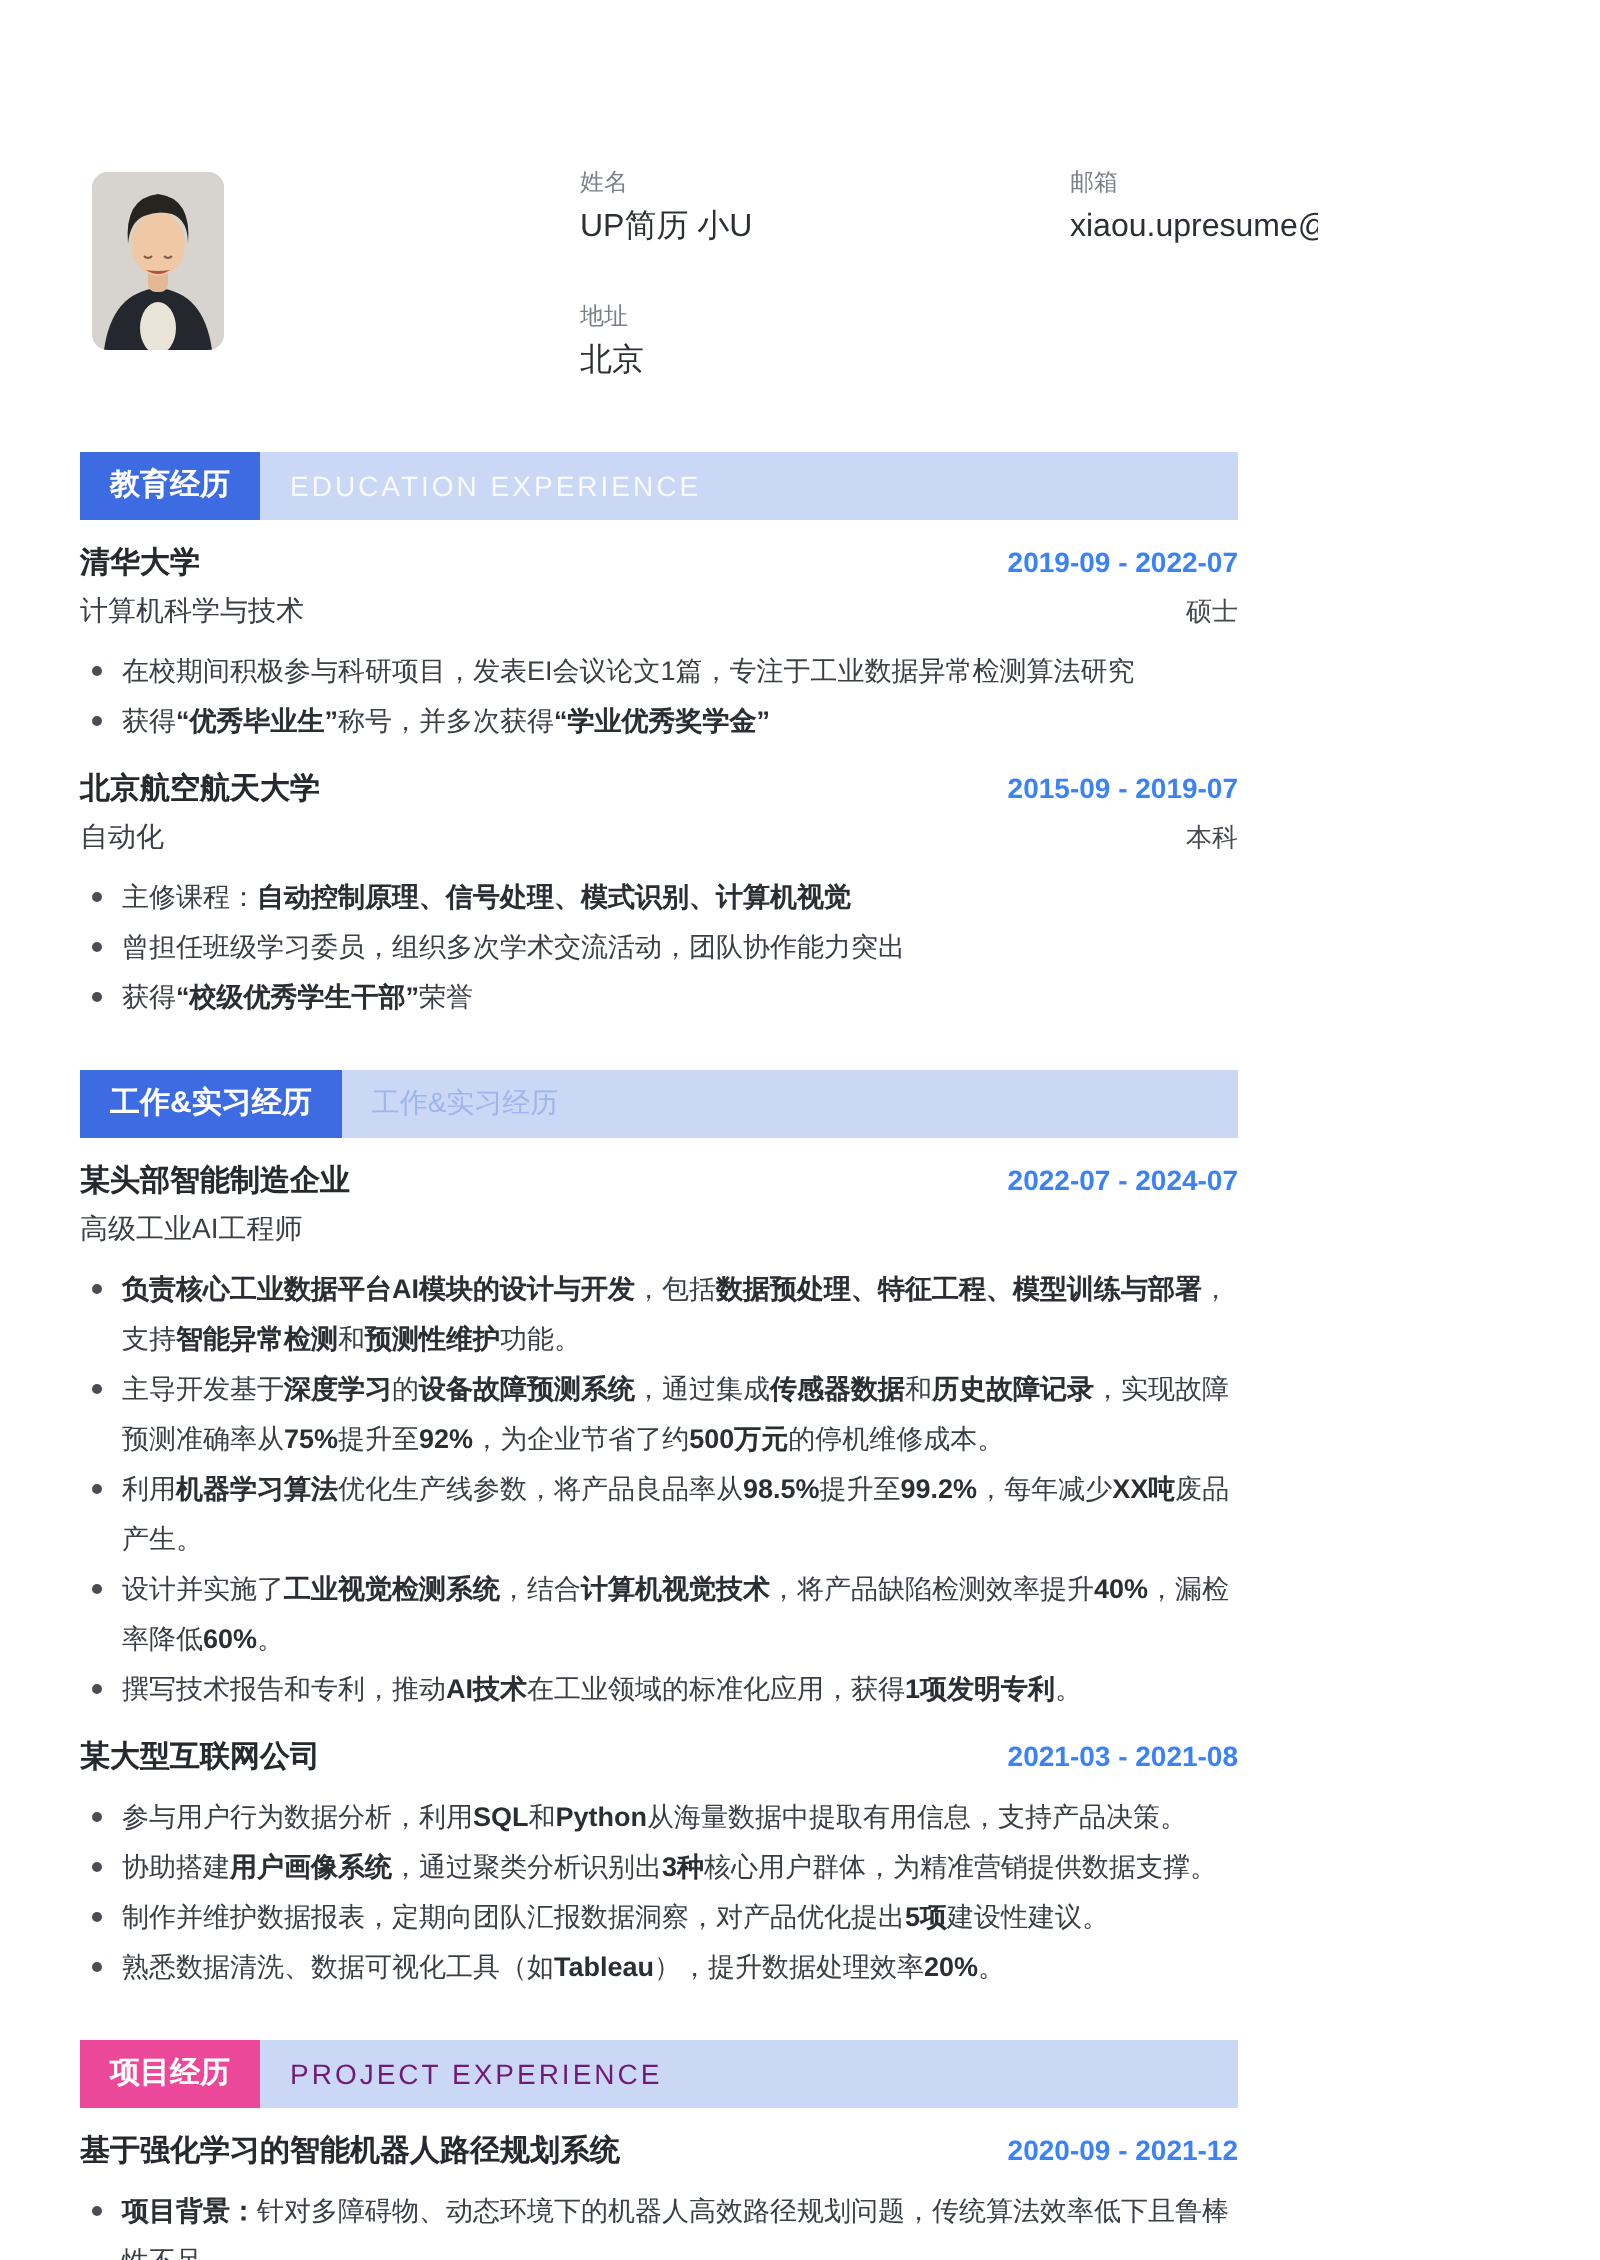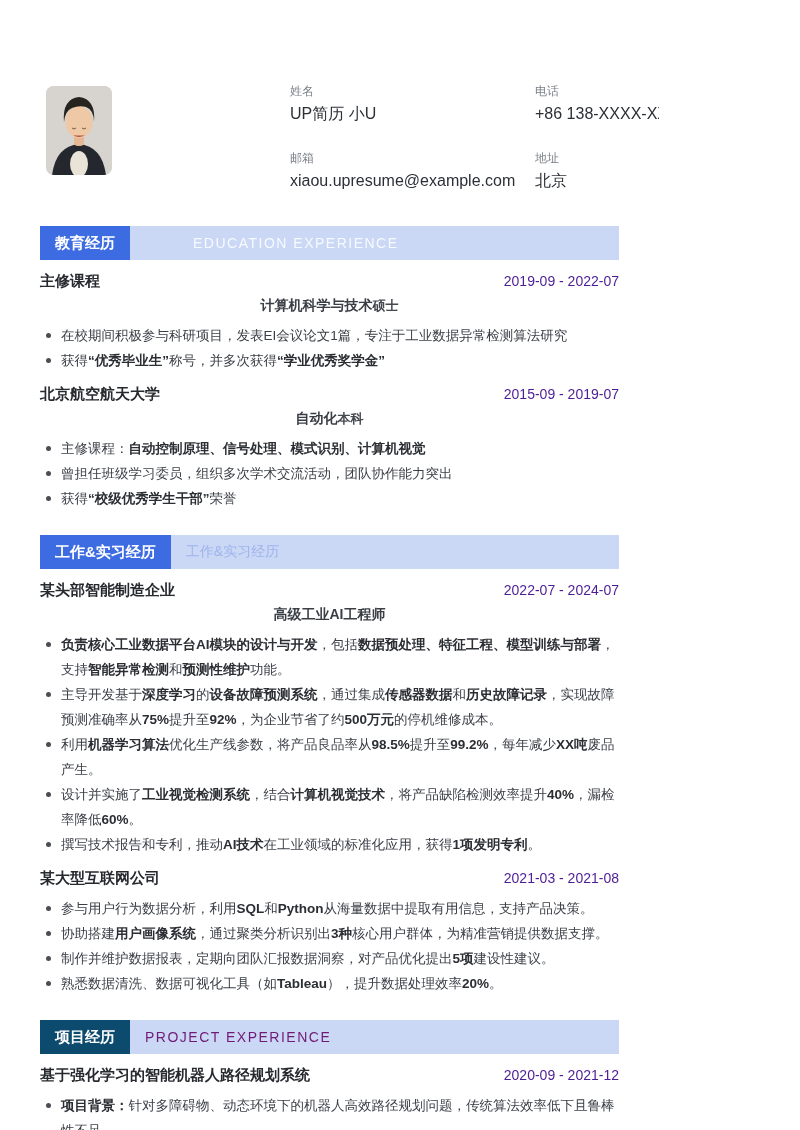--- a/index.html
+++ b/index.html
@@ -20,22 +20,22 @@
   .section{margin-top:24px;}
   .section.first{margin-top:36px;}
   .sec-bar{display:flex;align-items:center;height:34px;background:#cad7f5;}
   .sec-badge{height:34px;line-height:34px;padding:0 15px;background:#3d6be1;color:#ffffff;font-weight:700;font-size:15px;white-space:nowrap;}
   .sec-sub{margin-left:15px;font-size:14px;white-space:nowrap;}
   .sec-sub.caps{letter-spacing:1.5px;}
 
   .entry + .entry{margin-top:2px;}
   .entry-head{display:flex;justify-content:space-between;align-items:baseline;margin-top:12px;}
   .entry-title{font-size:15px;font-weight:700;color:#26292e;}
-  .entry-date{font-size:14px;font-weight:400;color:#4c1d95;white-space:nowrap;}
-  .entry-sub{display:flex;justify-content:center;align-items:baseline;margin-top:6px;font-weight:bold;}
+  .entry-date{font-size:14px;font-weight:700;color:#3b82f6;white-space:nowrap;}
+  .entry-sub{display:flex;justify-content:space-between;align-items:baseline;margin-top:6px;}
   .entry-role{font-size:14px;color:#3a3e45;}
   .entry-side{font-size:13px;color:#45494f;}
 
   ul.bullets{list-style:none;margin:8px 0 0 0;padding:0;}
   li.bullet{position:relative;padding-left:21px;font-size:13.5px;line-height:25px;color:#3a3e45;}
   li.bullet::before{content:"";position:absolute;left:6px;top:10px;width:5px;height:5px;border-radius:50%;background:#4a4e54;}
   li.bullet .b{font-weight:700;color:#2b2e33;}
 </style>
 </head>
 <body>
@@ -56,43 +56,39 @@
           <path d="M36,42 Q38,44 40,42" stroke="#7a5b43" stroke-width="1" fill="none"></path>
           <path d="M27,49 Q33,53 39,49 Q33,50 27,49 Z" fill="#b3503f"></path>
         </svg>
       </div>
       <div class="contact-grid">
           <div class="field">
             <div class="label">姓名</div>
             <div class="value">UP简历 小U</div>
           </div>
           <div class="field">
-            <div class="label">电话</div>
-            <div class="value">+86 138-XXXX-XXXX</div>
-          </div>
-          <div class="field">
             <div class="label">邮箱</div>
             <div class="value">xiaou.upresume@example.com</div>
           </div>
           <div class="field">
             <div class="label">地址</div>
             <div class="value">北京</div>
           </div>
         </div>
     </div>
 
     <div id="sections">
         <section class="section first">
-          <div class="sec-bar" style="background: rgb(202, 215, 245); gap: 48px;">
+          <div class="sec-bar" style="background: rgb(202, 215, 245);">
             <span class="sec-badge" style="background: rgb(61, 107, 225);">教育经历</span>
             <span class="sec-sub caps" style="color: rgb(247, 250, 255);">EDUCATION EXPERIENCE</span>
           </div>
           <div class="entry">
             <div class="entry-head">
-              <span class="entry-title">主修课程</span>
+              <span class="entry-title">清华大学</span>
               <span class="entry-date">2019-09 - 2022-07</span>
             </div>
             <div class="entry-sub">
               <span class="entry-role">计算机科学与技术</span>
               <span class="entry-side">硕士</span>
             </div>
             <ul class="bullets">
               <li class="bullet"><span class="r">在校期间积极参与科研项目，发表EI会议论文1篇，专注于工业数据异常检测算法研究</span></li>
               <li class="bullet"><span class="r">获得</span><span class="b">“优秀毕业生”</span><span class="r">称号，并多次获得</span><span class="b">“学业优秀奖学金”</span></li>
             </ul>
@@ -143,21 +139,21 @@
             <ul class="bullets">
               <li class="bullet"><span class="r">参与用户行为数据分析，利用</span><span class="b">SQL</span><span class="r">和</span><span class="b">Python</span><span class="r">从海量数据中提取有用信息，支持产品决策。</span></li>
               <li class="bullet"><span class="r">协助搭建</span><span class="b">用户画像系统</span><span class="r">，通过聚类分析识别出</span><span class="b">3种</span><span class="r">核心用户群体，为精准营销提供数据支撑。</span></li>
               <li class="bullet"><span class="r">制作并维护数据报表，定期向团队汇报数据洞察，对产品优化提出</span><span class="b">5项</span><span class="r">建设性建议。</span></li>
               <li class="bullet"><span class="r">熟悉数据清洗、数据可视化工具（如</span><span class="b">Tableau</span><span class="r">），提升数据处理效率</span><span class="b">20%</span><span class="r">。</span></li>
             </ul>
           </div>
         </section>
         <section class="section">
           <div class="sec-bar" style="background: rgb(202, 215, 245);">
-            <span class="sec-badge" style="background: #0c4a6e;">项目经历</span>
+            <span class="sec-badge" style="background: #ec4899;">项目经历</span>
             <span class="sec-sub caps" style="color: #701a75;">PROJECT EXPERIENCE</span>
           </div>
           <div class="entry">
             <div class="entry-head">
               <span class="entry-title">基于强化学习的智能机器人路径规划系统</span>
               <span class="entry-date">2020-09 - 2021-12</span>
             </div>
             <ul class="bullets">
               <li class="bullet"><span class="b">项目背景：</span><span class="r">针对多障碍物、动态环境下的机器人高效路径规划问题，传统算法效率低下且鲁棒性不足。</span></li>
             </ul>

